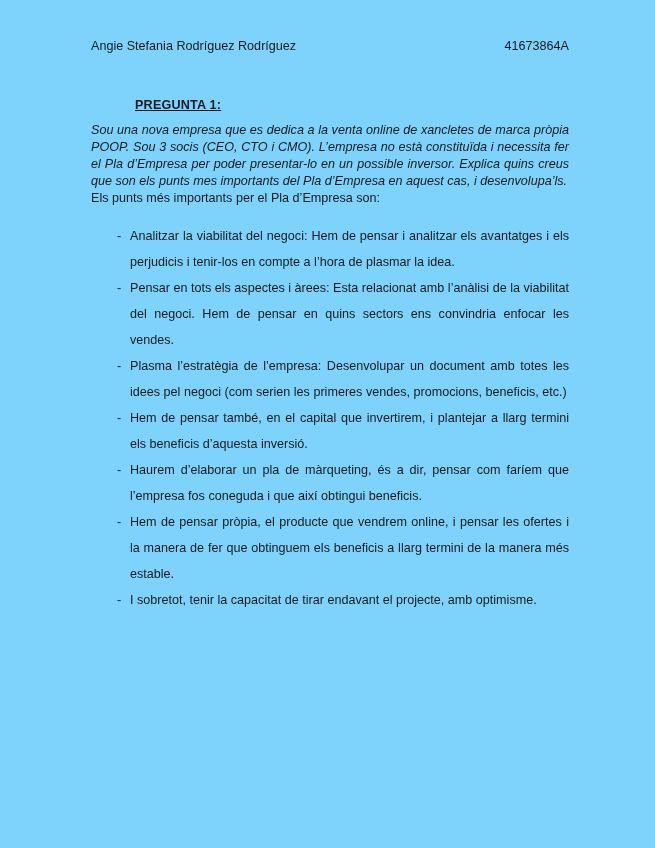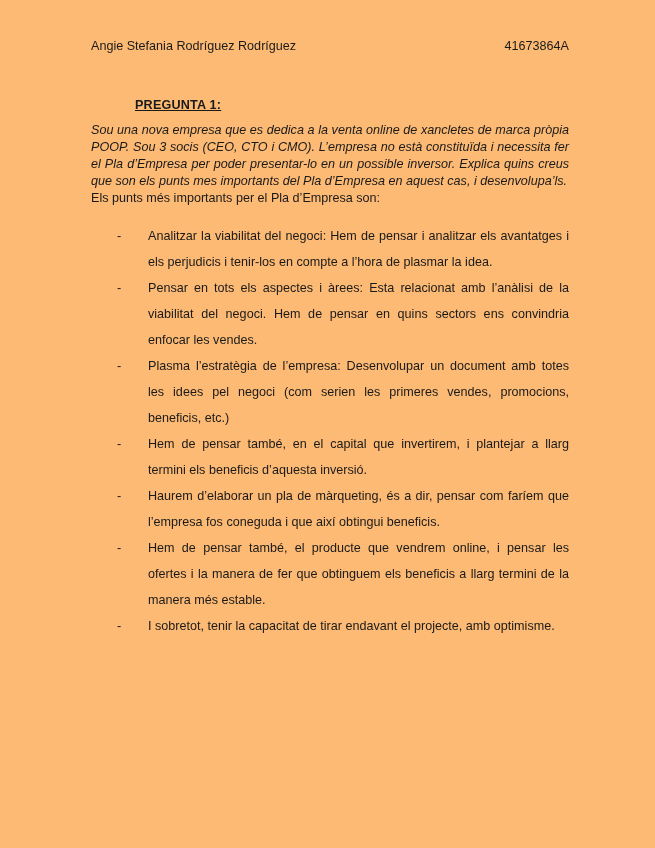--- a/index.html
+++ b/index.html
@@ -11,21 +11,21 @@
     width: 655px;
     height: 848px;
     font-family: "Liberation Sans", sans-serif;
     color: #1a1a1a;
     -webkit-font-smoothing: antialiased;
   }
   .page {
     position: relative;
     width: 655px;
     height: 848px;
-    background: #fdba74;
+    background: #7dd3fc;
     overflow: hidden;
   }
   .content {
     position: absolute;
     left: 91px;
     top: 0;
     width: 478px;
   }
   .doc-header {
     display: flex;
@@ -65,21 +65,20 @@
   .bullet-dash {
     flex: 0 0 auto;
     width: 13px;
     margin-left: 26px;
     line-height: 26px;
   }
   .list-item-text {
     flex: 1 1 auto;
     line-height: 26px;
     text-align: justify;
-    margin-left: 18px;
   }
 </style>
 </head>
 <body>
 
 <div class="page">
   <div class="content">
 
     <div class="doc-header">
       <span>Angie Stefania Rodríguez Rodríguez</span>
@@ -114,21 +113,21 @@
         <div class="list-item-text">Hem de pensar també, en el capital que invertirem, i plantejar a llarg termini els beneficis d’aquesta inversió.</div>
       </div>
 
       <div class="list-item">
         <span class="bullet-dash">-</span>
         <div class="list-item-text">Haurem d’elaborar un pla de màrqueting, és a dir, pensar com faríem que l’empresa fos coneguda i que així obtingui beneficis.</div>
       </div>
 
       <div class="list-item">
         <span class="bullet-dash">-</span>
-        <div class="list-item-text">Hem de pensar també, el producte que vendrem online, i pensar les ofertes i la manera de fer que obtinguem els beneficis a llarg termini de la manera més estable.</div>
+        <div class="list-item-text">Hem de pensar pròpia, el producte que vendrem online, i pensar les ofertes i la manera de fer que obtinguem els beneficis a llarg termini de la manera més estable.</div>
       </div>
 
       <div class="list-item">
         <span class="bullet-dash">-</span>
         <div class="list-item-text">I sobretot,  tenir la capacitat de tirar endavant el projecte, amb optimisme.</div>
       </div>
 
     </div>
   </div>
 </div>

